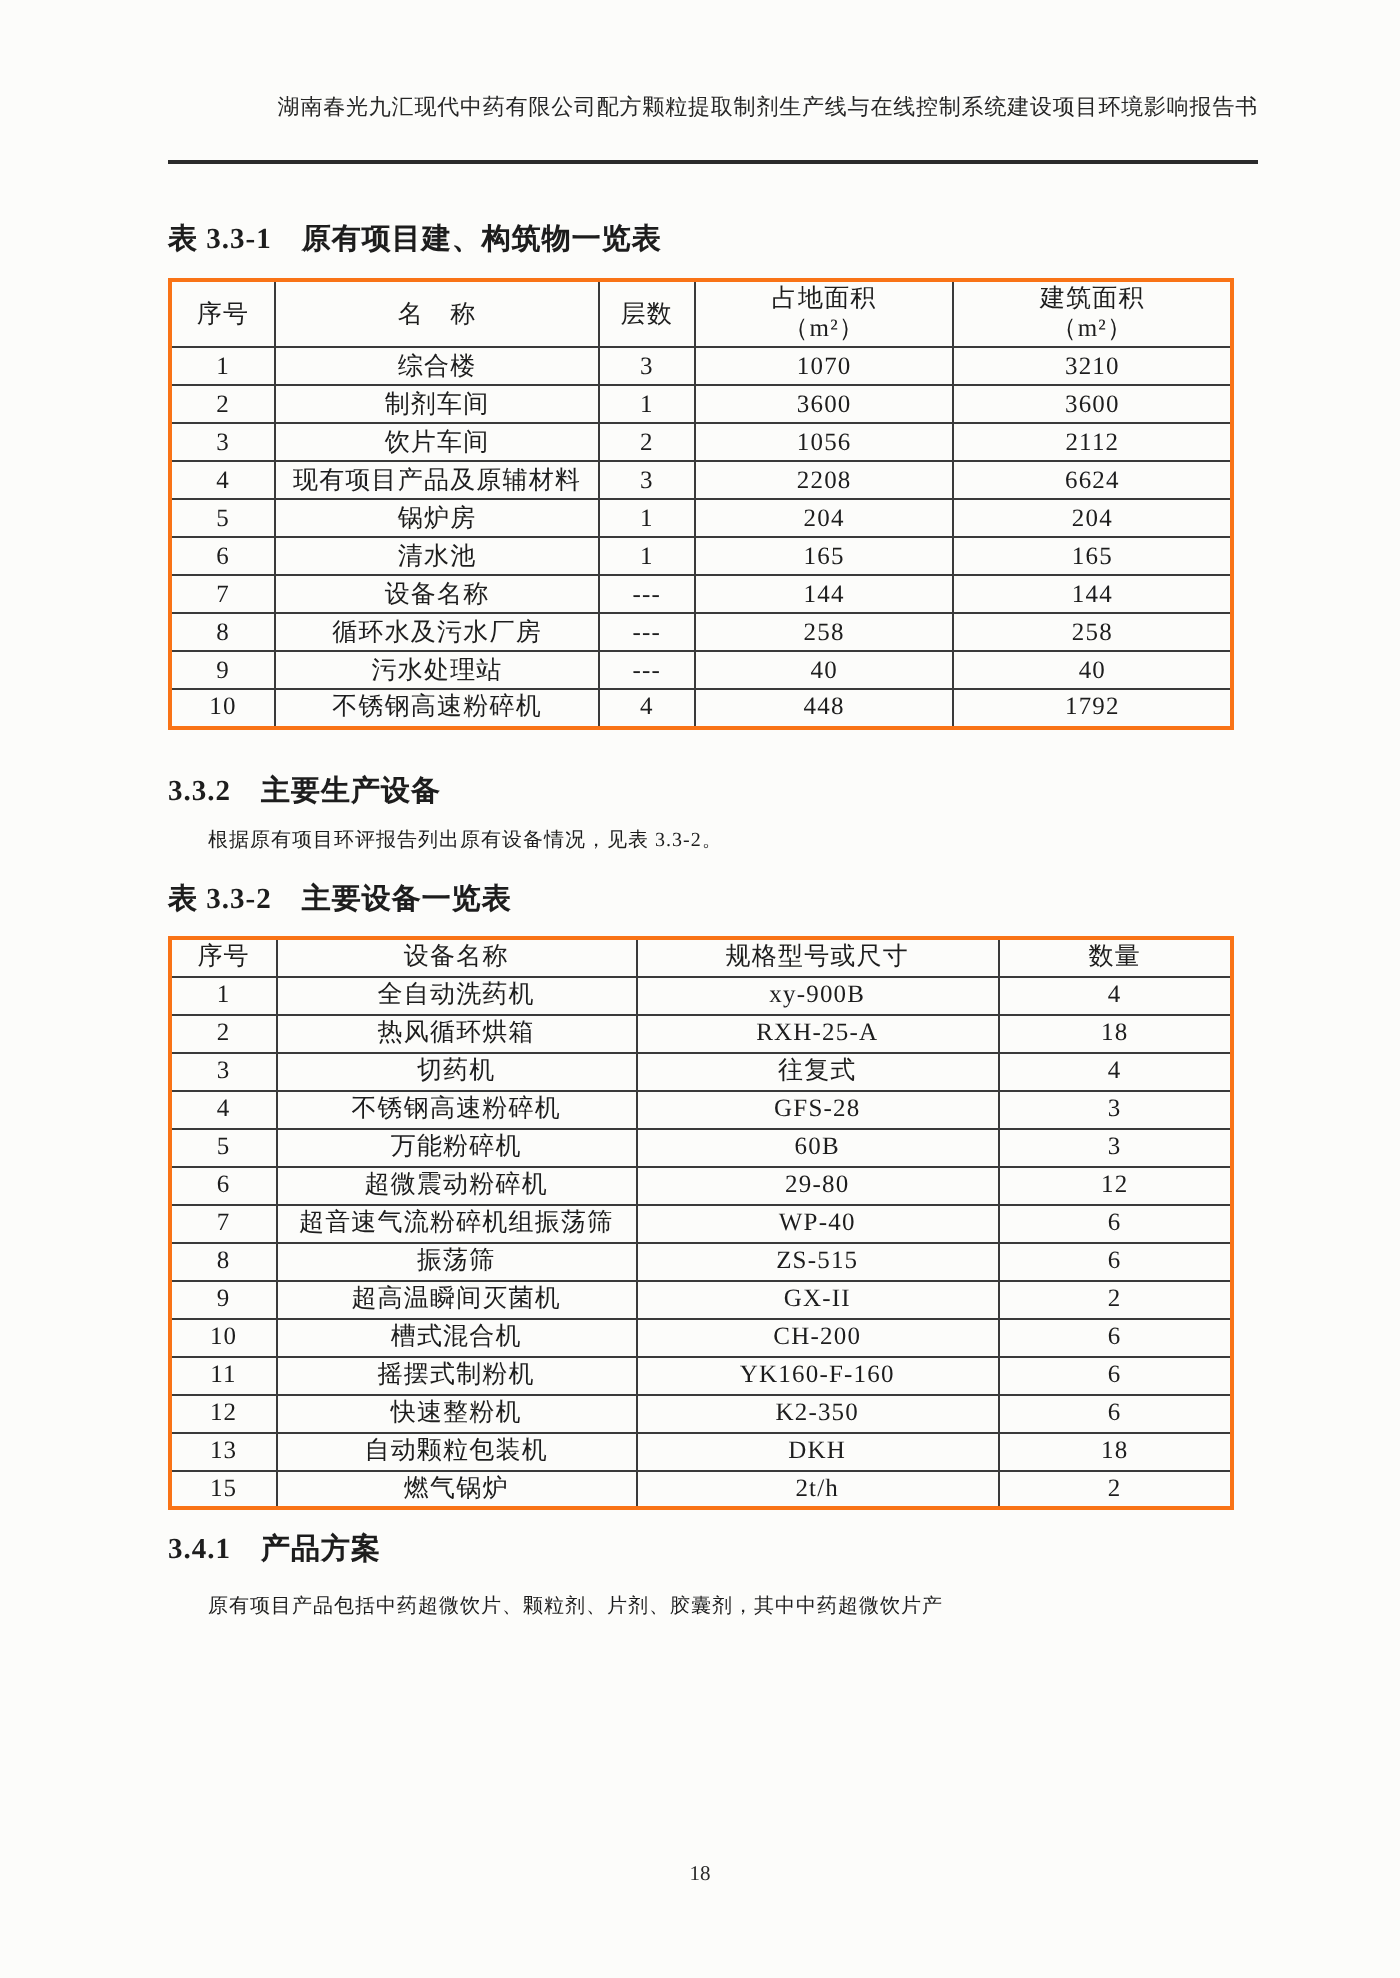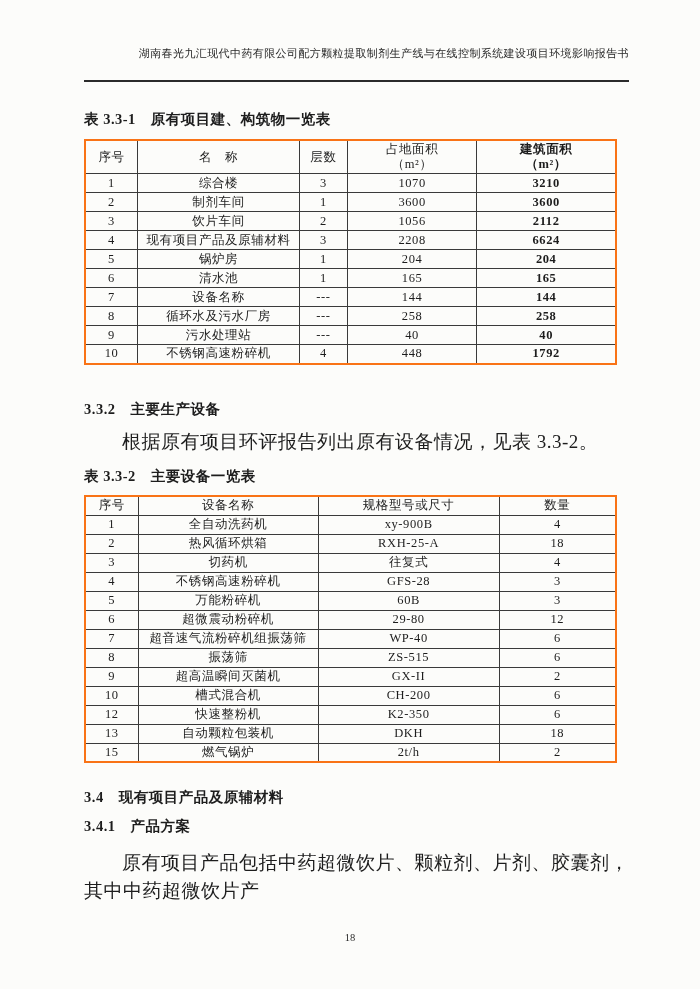--- a/index.html
+++ b/index.html
@@ -50,36 +50,36 @@
     line-height: 1.2;
     letter-spacing: 0.6px;
     overflow: hidden;
   }
   table.t1 thead th { height: 32px; white-space: pre-line; }
   table.t2 thead th { height: 19px; }
   .t1 th:nth-child(1), .t1 td:nth-child(1) { width: 9.9%; }
   .t1 th:nth-child(2), .t1 td:nth-child(2) { width: 30.5%; }
   .t1 th:nth-child(3), .t1 td:nth-child(3) { width: 9.0%; }
   .t1 th:nth-child(4), .t1 td:nth-child(4) { width: 24.4%; }
-  .t1 th:nth-child(5), .t1 td:nth-child(5) { width: 26.2%; font-weight: bold; }
+  .t1 th:nth-child(5), .t1 td:nth-child(5) { width: 26.2%; }
   .t2 th:nth-child(1), .t2 td:nth-child(1) { width: 10.0%; }
   .t2 th:nth-child(2), .t2 td:nth-child(2) { width: 33.9%; }
   .t2 th:nth-child(3), .t2 td:nth-child(3) { width: 34.1%; }
   .t2 th:nth-child(4), .t2 td:nth-child(4) { width: 22.0%; }
   .section-heading {
     font-weight: bold;
     font-size: 14.5px;
     letter-spacing: 0.5px;
-    margin-top: 35px;
+    margin-top: 21px;
     white-space: pre-wrap;
   }
   .section-heading.s34 { margin-top: 25px; }
   .section-heading.s341 { margin-top: 10px; }
   .body-paragraph {
-    font-size: 19px;
+    font-size: 10px;
     letter-spacing: 0.5px;
     line-height: 1.45;
     text-indent: 2em;
     margin-top: 9px;
     white-space: pre-wrap;
   }
   .body-paragraph.last { margin-top: 13px; }
   .page-number {
     position: absolute;
     left: 0; right: 0;
@@ -256,41 +256,46 @@
           <td>GX-II</td>
           <td>2</td>
         </tr>
         <tr>
           <td>10</td>
           <td>槽式混合机</td>
           <td>CH-200</td>
           <td>6</td>
         </tr>
         <tr>
+          <td>11</td>
+          <td>摇摆式制粉机</td>
+          <td>YK160-F-160</td>
+          <td>6</td>
+        </tr>
+        <tr>
           <td>12</td>
           <td>快速整粉机</td>
           <td>K2-350</td>
           <td>6</td>
         </tr>
         <tr>
           <td>13</td>
           <td>自动颗粒包装机</td>
           <td>DKH</td>
           <td>18</td>
         </tr>
         <tr>
           <td>15</td>
           <td>燃气锅炉</td>
           <td>2t/h</td>
           <td>2</td>
         </tr>
       </tbody>
     </table>
 
-  <div class="section-heading s34">3.4　现有项目产品及原辅材料</div>
 
   <div class="section-heading s341">3.4.1　产品方案</div>
 
   <p class="body-paragraph last">原有项目产品包括中药超微饮片、颗粒剂、片剂、胶囊剂，其中中药超微饮片产</p>
 
   <div class="page-number">18</div>
 
 </div>
 
 </body></html>

